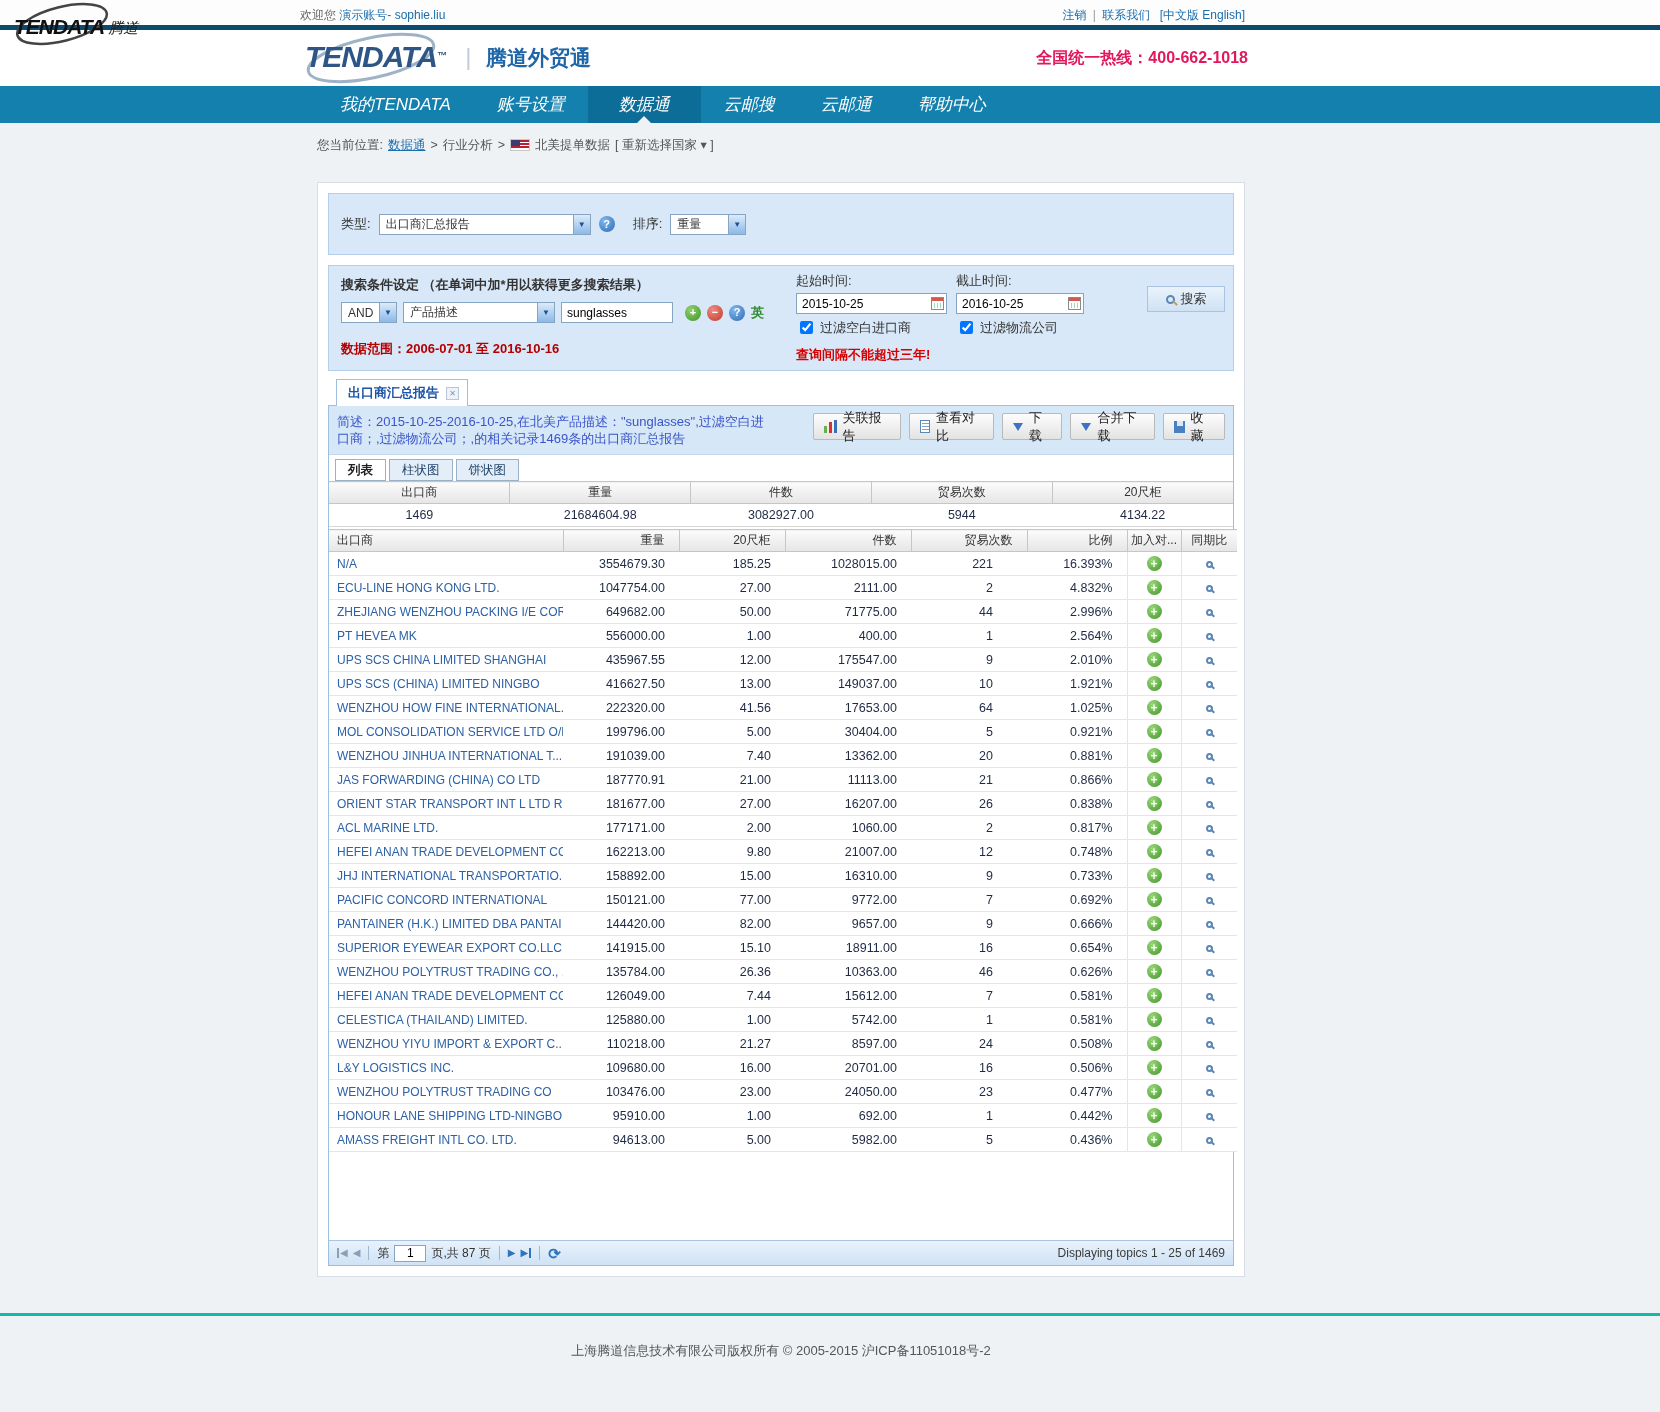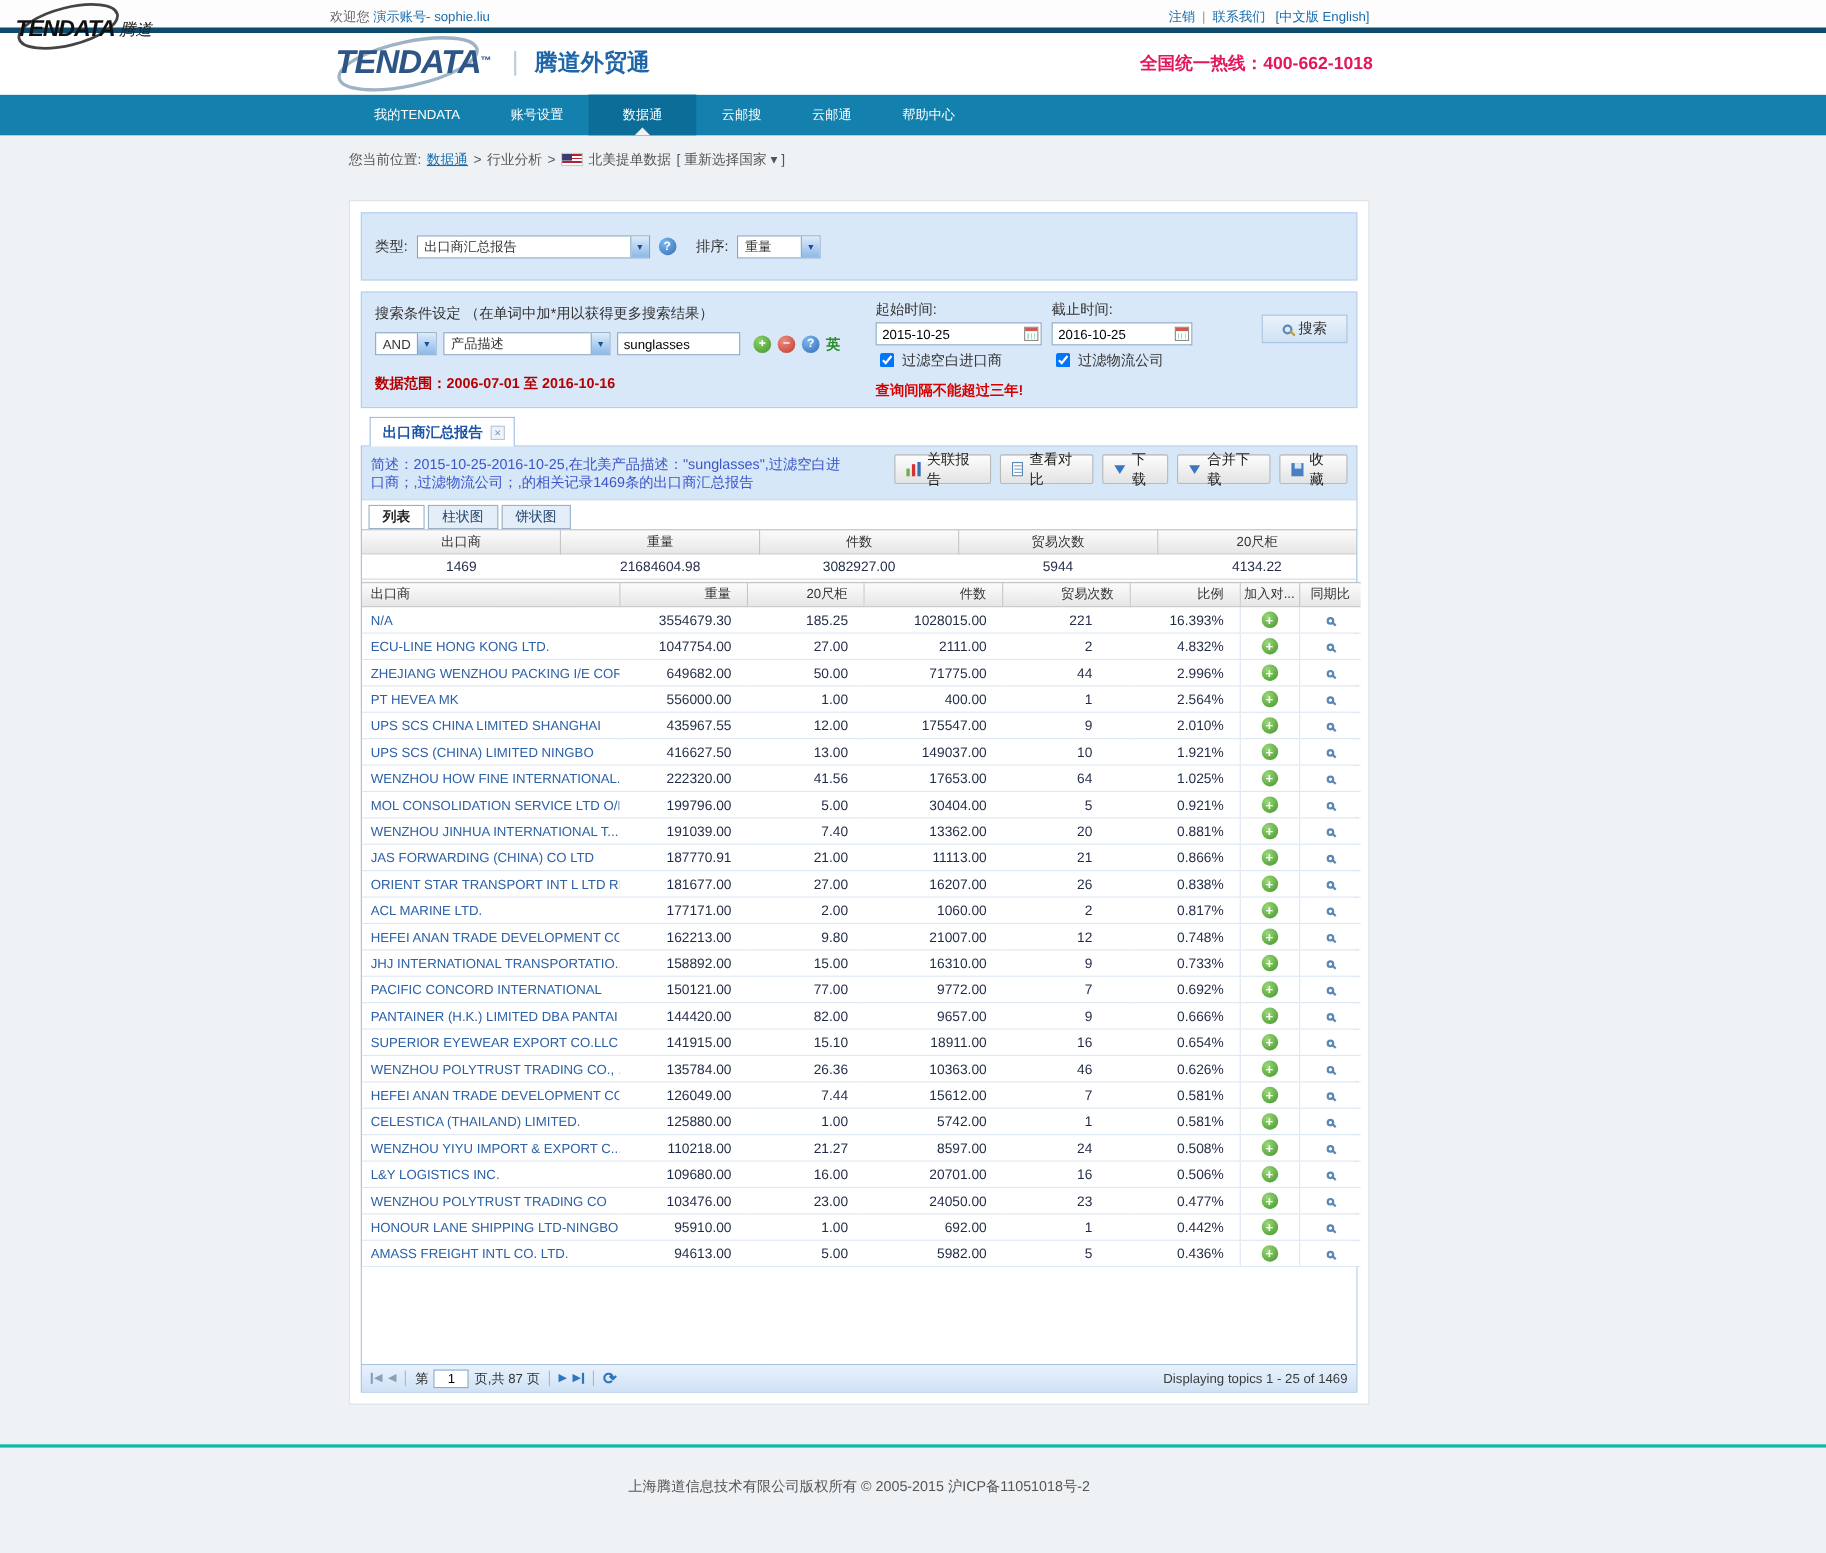--- a/index.html
+++ b/index.html
@@ -31,21 +31,21 @@
   .logo-main svg{position:absolute;left:-6px;top:-2px;}
   .logo-main .lt{position:relative;font-style:italic;font-weight:bold;font-size:30px;
     color:#2d5586;letter-spacing:-1px;top:6px;}
   .logo-main .tm{position:relative;font-size:10px;color:#2d5586;top:-2px;font-weight:bold;}
   .logo-main .dv{position:relative;color:#c3cdd8;font-size:24px;top:4px;margin:0 10px 0 14px;}
   .logo-main .prod{position:relative;font-size:21px;color:#1e66a8;font-weight:bold;top:4px;}
   .hotline{position:absolute;right:412px;top:18px;font-size:16px;font-weight:bold;color:#e3175c;}
 
   
   .nav{height:37px;background:var(--nav);display:flex;padding-left:317px;}
-  .nav-item{color:#fff;font-size:12px;line-height:37px;padding:0 23px;position:relative;cursor:pointer;}
+  .nav-item{color:#fff;font-size:17px;line-height:37px;padding:0 23px;position:relative;cursor:pointer;font-style:italic;}
   .nav-item.active{background:var(--nav-active);padding:0 31px;}
   .nav-item.active::after{content:'';position:absolute;left:50%;margin-left:-7px;bottom:0;
     border-left:7px solid transparent;border-right:7px solid transparent;border-bottom:7px solid #eff2f5;}
 
   
   .crumb{margin:13px 0 0 317px;font-size:12.5px;color:#555;height:18px;display:flex;align-items:center;gap:5px;}
   .crumb a{color:var(--link);text-decoration:underline;}
   .flag{display:inline-block;width:20px;height:12px;border:1px solid #c9c9c9;
     background:repeating-linear-gradient(180deg,#b22234 0 1.6px,#fff 1.6px 3.2px);position:relative;}
   .flag::before{content:'';position:absolute;left:0;top:0;width:9px;height:6px;background:#3c3b6e;}
@@ -64,21 +64,21 @@
     border-left:1px solid #86a5c3;color:#1b4f8f;font-size:8px;display:flex;align-items:center;justify-content:center;}
   .txt{border:1px solid #86a5c3;height:21px;font-size:12px;padding:0 5px;font-family:"Liberation Sans",sans-serif;}
 
   .ic-round{width:16px;height:16px;border-radius:50%;color:#fff;font-size:11px;font-weight:bold;
     display:inline-flex;align-items:center;justify-content:center;cursor:pointer;line-height:1;}
   .ic-help{background:radial-gradient(circle at 35% 30%,#7db8ef,#2f6cb3);}
   .ic-plus{background:radial-gradient(circle at 35% 30%,#8ed06c,#3f9426);}
   .ic-minus{background:radial-gradient(circle at 35% 30%,#ef8a80,#c0392b);}
   .en-btn{color:#2e8b2e;font-weight:bold;font-size:13px;cursor:pointer;}
 
-  .p2-title{position:absolute;left:12px;top:10px;color:#333;}
+  .p2-title{position:absolute;left:12px;top:10px;color:#333;font-weight:bold;}
   .p2-row{position:absolute;left:12px;top:36px;display:flex;gap:6px;align-items:center;}
   .p2-range{position:absolute;left:12px;top:74px;color:#b40000;font-weight:bold;}
   .dgroup{position:absolute;top:6px;width:140px;}
   .dgroup .dlabel{display:block;margin-bottom:3px;}
   .dwrap{position:relative;display:inline-block;}
   .cal{position:absolute;right:3px;top:4px;width:13px;height:13px;border:1px solid #8a8a8a;background:#fff;cursor:pointer;}
   .cal::before{content:'';position:absolute;left:0;top:0;right:0;height:3px;background:#cf5a4e;}
   .cal::after{content:'';position:absolute;left:2px;top:5px;width:7px;height:5px;
     background:repeating-linear-gradient(90deg,#9db 0 1px,transparent 1px 3px);}
   .chk-row{position:absolute;top:52px;display:flex;align-items:center;gap:4px;font-size:13px;}

